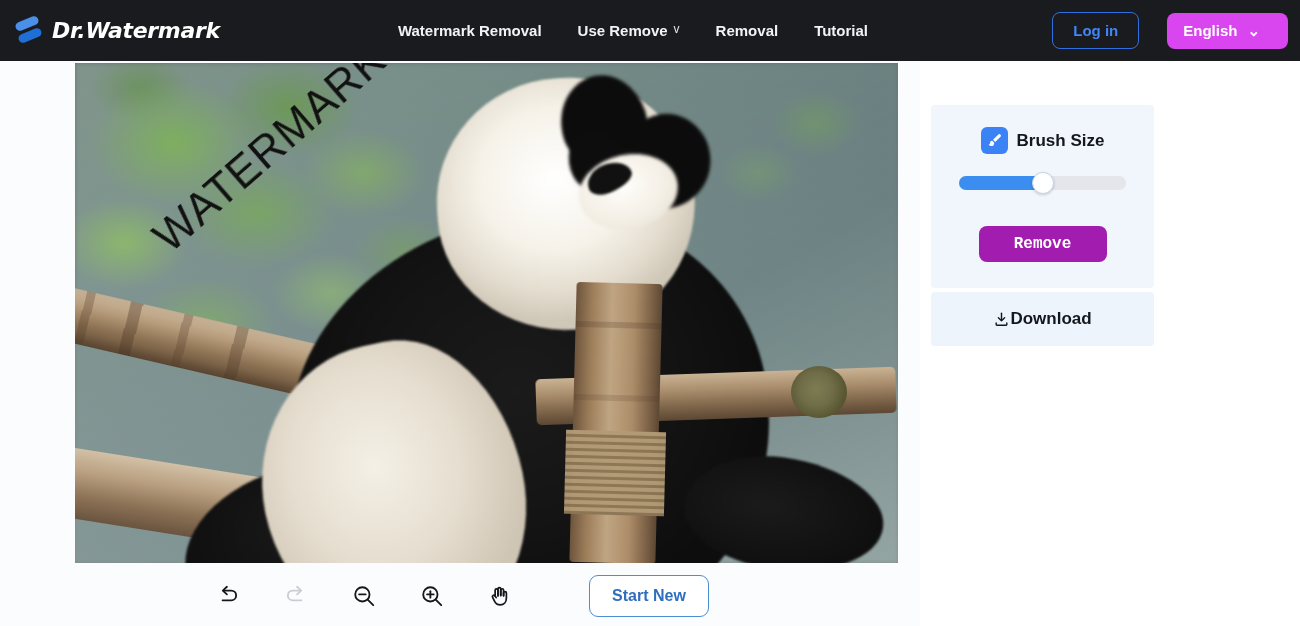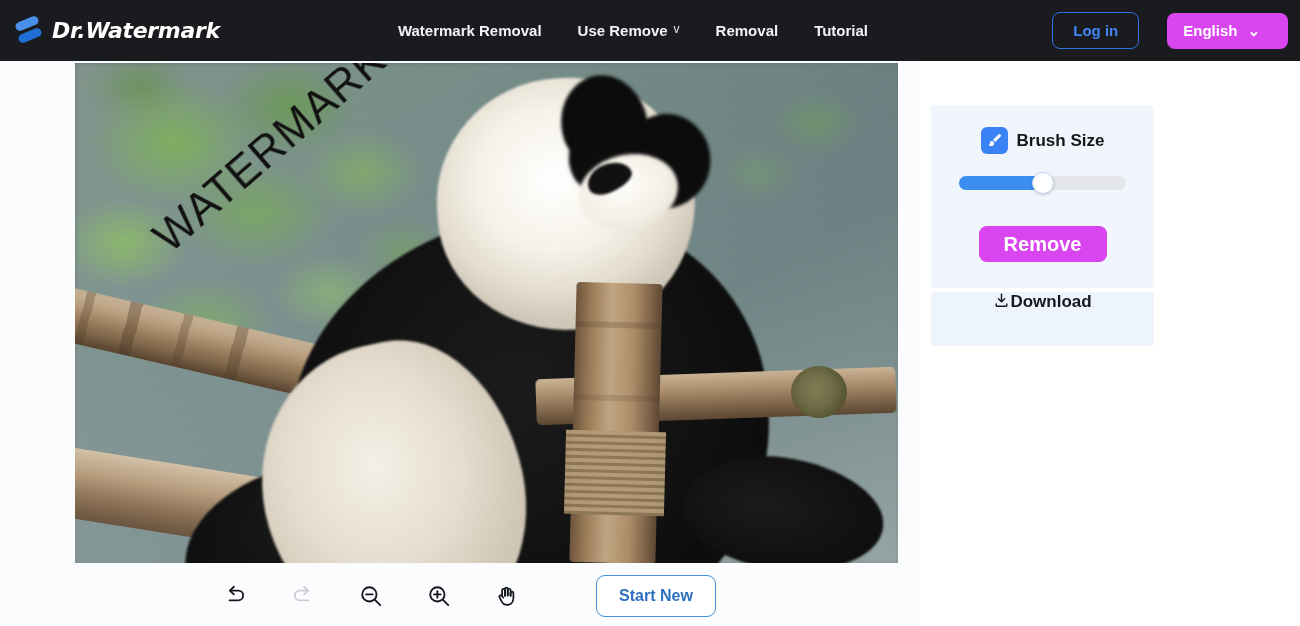--- a/index.html
+++ b/index.html
@@ -228,21 +228,20 @@
     transform: rotate(-41deg); transform-origin: left center;
     white-space: nowrap; filter: blur(.4px);
   }
 
   
   .toolbar {
     position: absolute; left: 0; top: 504px;
     width: 920px; height: 61px;
     display: flex; align-items: center; justify-content: center;
     gap: 34px;
-    margin-left: 7px;
   }
   .tool-btn {
     width: 34px; height: 34px; border: none; background: transparent;
     cursor: pointer; display: flex; align-items: center; justify-content: center;
     padding: 0;
   }
   .tool-btn.disabled { cursor: default; }
   .start-new {
     margin-left: 38px;
     border: 1px solid #4a8fd4; border-radius: 9px;
@@ -284,29 +283,29 @@
   .slider-thumb {
     position: absolute; left: 50%; top: 50%;
     width: 22px; height: 22px; margin-left: -11px; margin-top: -11px;
     border-radius: 50%; background: #ffffff;
     border: 1.5px solid #c3d7ef;
     box-shadow: 0 1px 3px rgba(0,0,0,.18);
   }
   .remove-btn {
     margin-top: 36px;
     width: 128px; height: 36px;
-    background: #d946ef; border: none; border-radius: 8px;
-    color: #ffffff; font-size: 20px; font-weight: 700; cursor: pointer;
-    font-family: Liberation Sans, sans-serif;
+    background: #a21caf; border: none; border-radius: 8px;
+    color: #ffffff; font-size: 16px; font-weight: 700; cursor: pointer;
+    font-family: Liberation Mono, monospace;
   }
   .download-card {
     margin-top: 4px;
     background: #eef4fc; border-radius: 4px;
     height: 54px;
-    display: flex; justify-content: center; gap: 0;
+    display: flex; align-items: center; justify-content: center; gap: 0;
     cursor: pointer;
   }
   .download-label { font-size: 17px; font-weight: 700; color: #14171c; }
 </style>
 </head>
 <body>
 
 <div class="header">
   <div class="brand">
     <svg class="logo-mark" viewBox="0 0 32 30">

